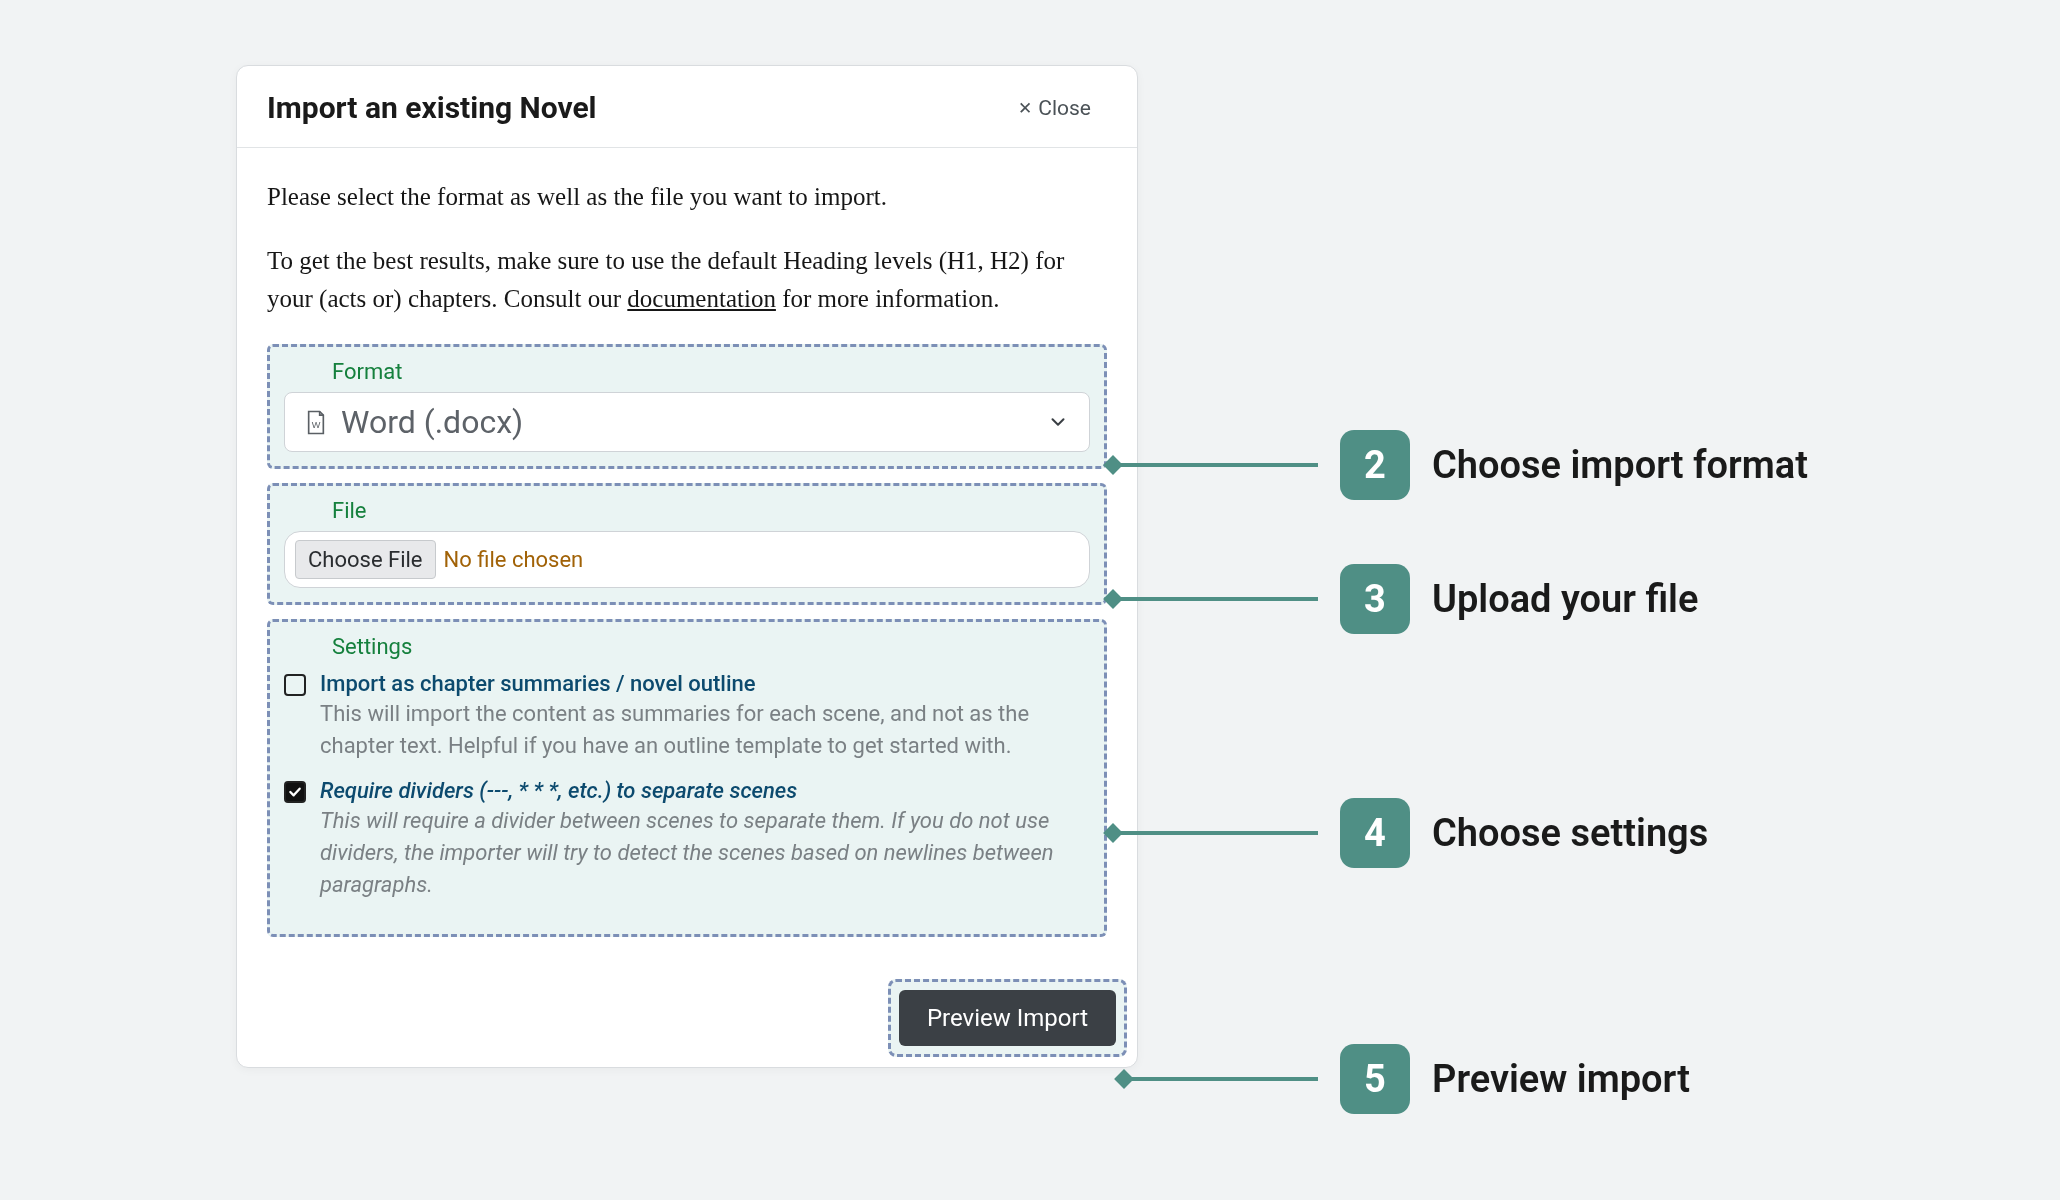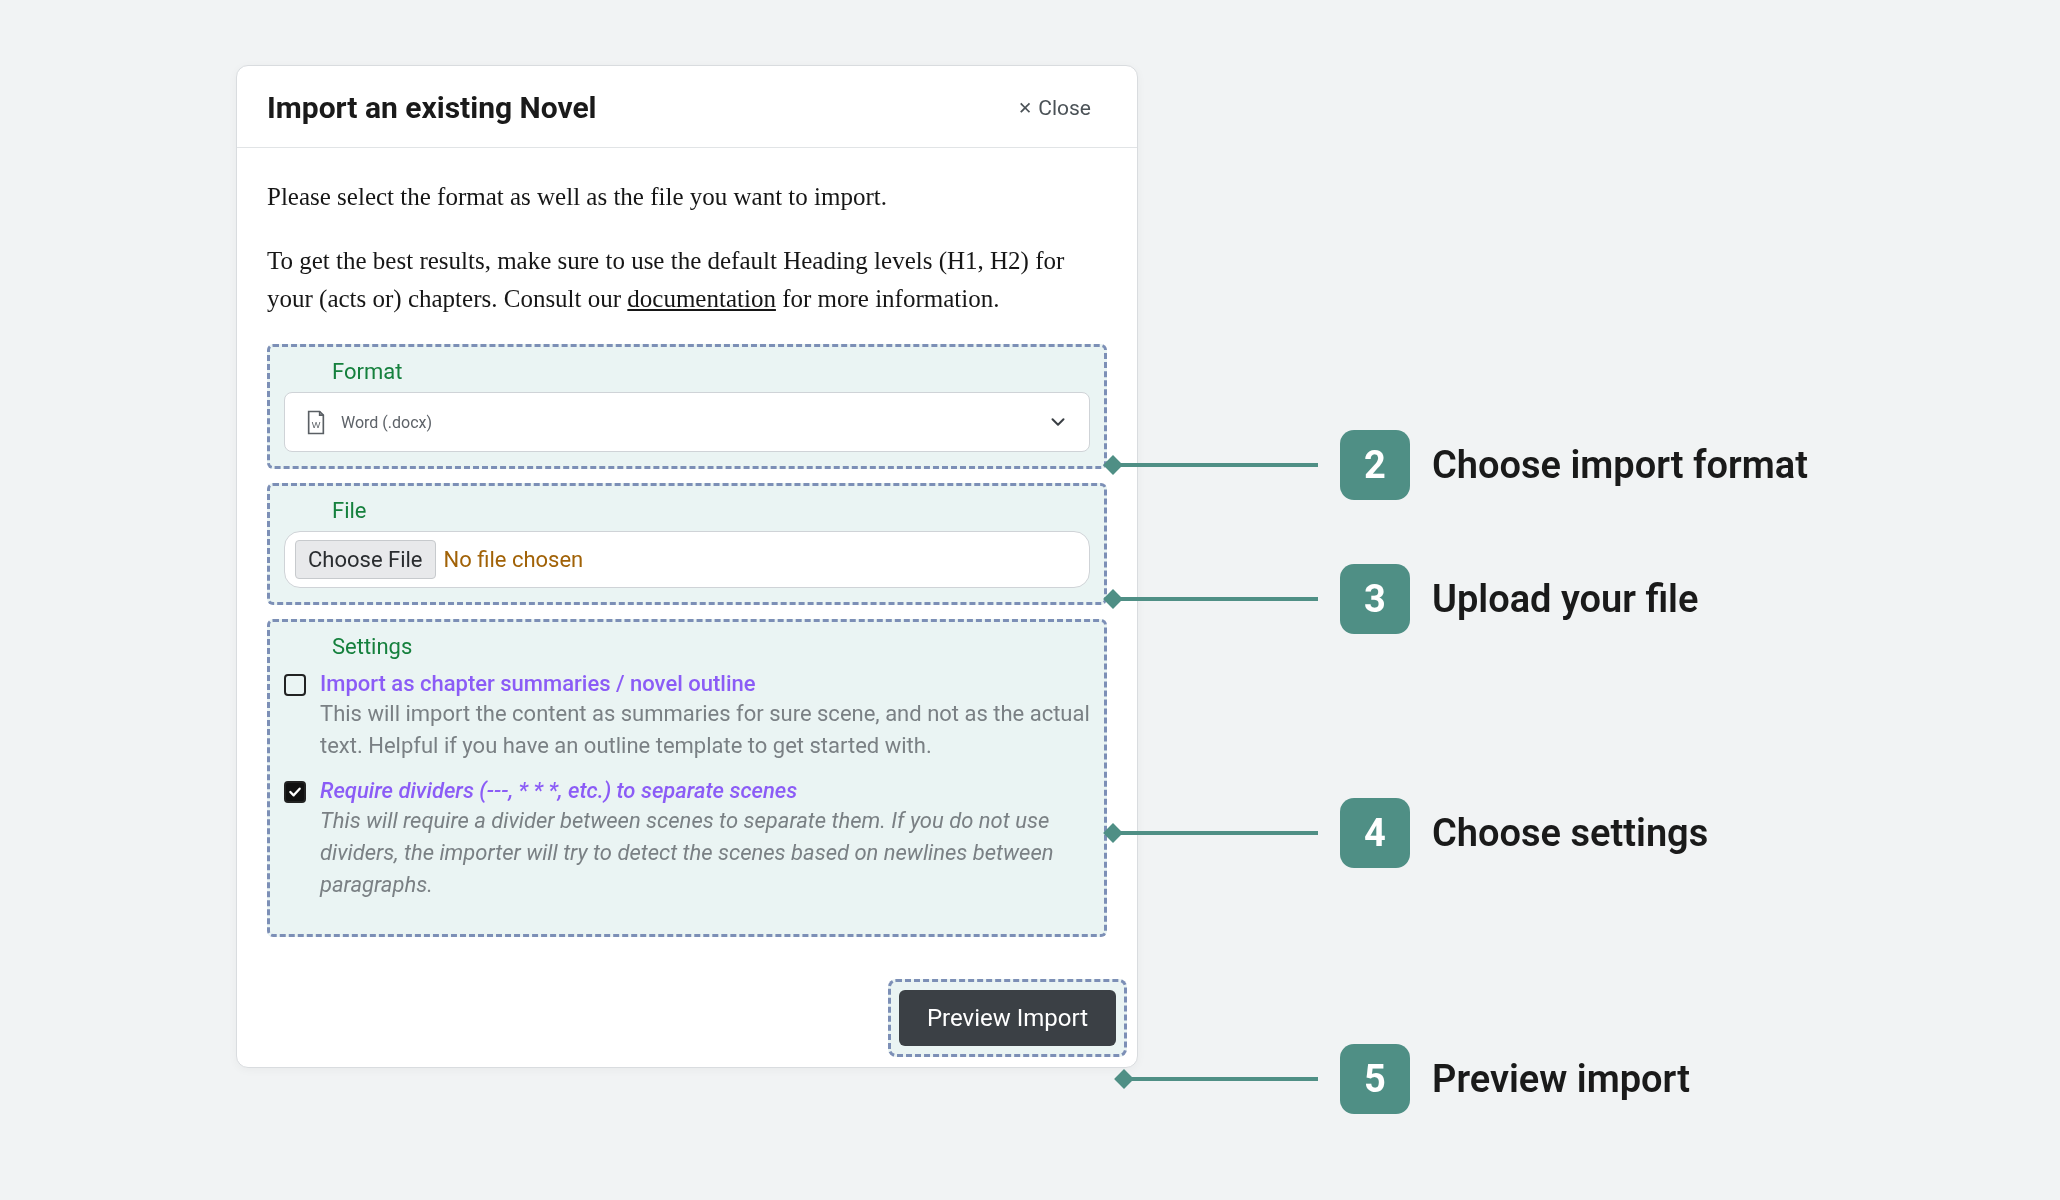--- a/index.html
+++ b/index.html
@@ -78,21 +78,21 @@
     align-items: center;
     padding: 0 20px;
     gap: 14px;
     cursor: pointer;
   }
   .word-icon {
     width: 22px; height: 27px;
     display:inline-flex; align-items:center; justify-content:center;
   }
   .select-value {
-    font-size: 16px;
+    font-size: 32px;
     color: #5d6268;
     flex: 1;
   }
   .chevron {
     width: 22px; height: 22px;
     display:inline-flex; align-items:center; justify-content:center;
     color:#3a3f44;
   }
   .file-row {
     background:#fff;
@@ -130,21 +130,21 @@
     display:flex; align-items:center; justify-content:center;
     cursor:pointer;
   }
   .checkbox.checked {
     background:#111;
   }
   .checkbox.checked svg { color:#fff; }
   .setting-text { flex:1; }
   .setting-title {
     font-size:22px;
-    color:#8b5cf6;
+    color:#0c4a6e;
     font-weight:500;
     margin-bottom:2px;
   }
   .setting-desc {
     font-size:22px;
     color:#7a8084;
     line-height:1.45;
   }
   .dialog-footer {
     display:flex;
@@ -248,21 +248,21 @@
       </div>
     </div>
 
     <div class="section-box settings-box">
       <div class="section-label">Settings</div>
 
       <div class="setting">
         <div class="checkbox"></div>
         <div class="setting-text">
           <div class="setting-title">Import as chapter summaries / novel outline</div>
-          <div class="setting-desc">This will import the content as summaries for sure scene, and not as the actual text. Helpful if you have an outline template to get started with.</div>
+          <div class="setting-desc">This will import the content as summaries for each scene, and not as the chapter text. Helpful if you have an outline template to get started with.</div>
         </div>
       </div>
 
       <div class="setting">
         <div class="checkbox checked">
           <svg viewBox="0 0 24 24" width="16" height="16" fill="none" stroke="currentColor" stroke-width="3.5" stroke-linecap="round" stroke-linejoin="round">
               <polyline points="5 12 10 17 19 7"></polyline>
             </svg>
         </div>
         <div class="setting-text">

